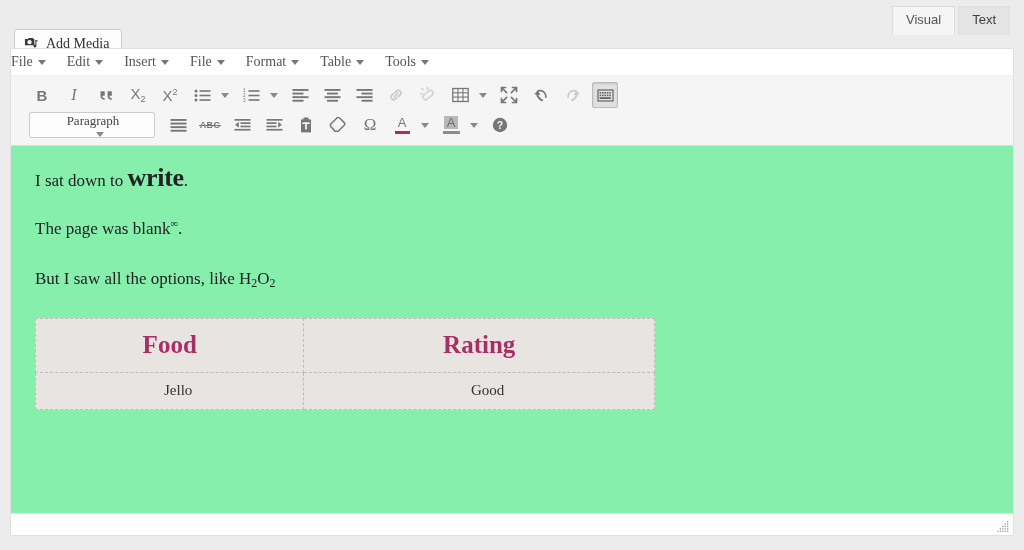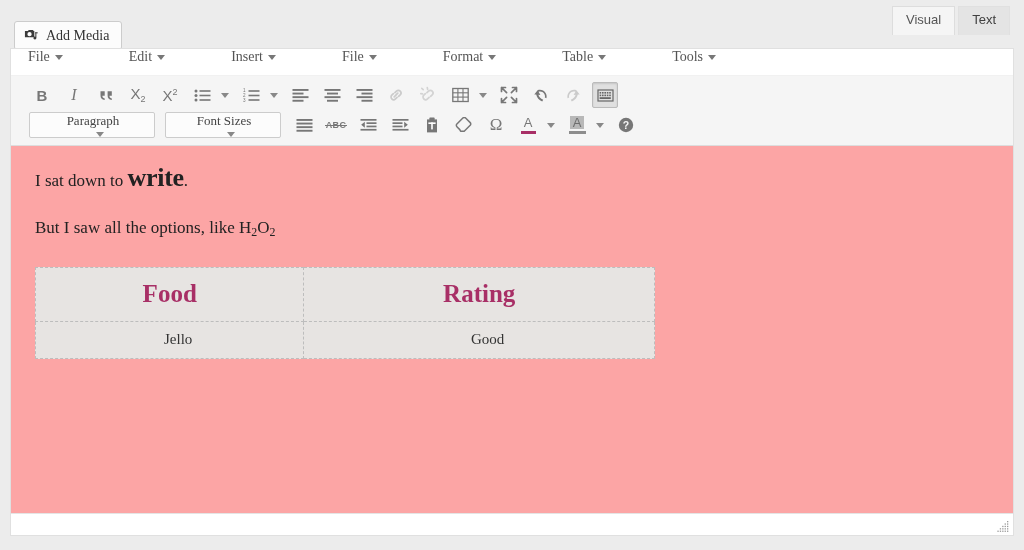--- a/index.html
+++ b/index.html
@@ -18,21 +18,21 @@
   }
 
   
   .topbar {
     position: absolute;
     left: 0; top: 0; width: 1024px; height: 48px;
     background: #ececec;
   }
   .add-media-btn {
     position: absolute;
-    left: 14px; top: 21px;
+    left: 14px; top: 29px;
     height: 29px;
     padding: 0 12px 0 9px;
     display: flex; align-items: center; gap: 7px;
     background: #fcfcfc;
     border: 1px solid #cccccc;
     border-radius: 3px;
     box-shadow: 0 1px 0 rgba(0,0,0,0.08);
     cursor: pointer;
   }
   .add-media-label {
@@ -76,23 +76,21 @@
     border: 1px solid #e0e0e0;
     overflow: hidden;
   }
 
   
   .menubar {
     height: 27px;
     background: #ffffff;
     border-bottom: 1px solid #f1f1f1;
     display: flex;
-    align-items: flex-start;
-    padding-left: 17px;
-    gap: 45px;
+    align-items: center;
   }
   .menu-item {
     display: flex; align-items: center; gap: 5px;
     font-family: "Liberation Serif", serif;
     font-size: 14px;
     color: #555555;
     margin-right: 21px;
     cursor: pointer;
     white-space: nowrap;
   }
@@ -179,21 +177,21 @@
     width: 0; height: 0;
     border-left: 4px solid transparent;
     border-right: 4px solid transparent;
     border-top: 5px solid #888888;
   }
   .sel-paragraph { width: 126px; }
   .sel-fontsize { width: 116px; }
 
   
   .content {
-    background: #fca5a5;
+    background: #86efac;
     height: 370px;
     padding: 14px 24px 0 24px;
     position: relative;
     overflow: hidden;
   }
   .para {
     font-family: "Liberation Serif", serif;
     font-size: 17px;
     color: #222222;
     margin: 0 0 27px 0;
@@ -474,24 +472,20 @@
         </div>
       </div>
 
       <div class="toolbar-row">
 
         <div class="tselect sel-paragraph">
           <span class="lbl">Paragraph</span>
           <span class="cr"></span>
         </div>
 
-        <div class="tselect sel-fontsize">
-          <span class="lbl">Font Sizes</span>
-          <span class="cr"></span>
-        </div>
 
         <div class="tbtn">
           <svg width="17" height="14" viewBox="0 0 17 14">
             <rect x="0.5" y="1" width="16" height="1.9" fill="#777"></rect>
             <rect x="0.5" y="4.6" width="16" height="1.9" fill="#777"></rect>
             <rect x="0.5" y="8.2" width="16" height="1.9" fill="#777"></rect>
             <rect x="0.5" y="11.8" width="16" height="1.9" fill="#777"></rect>
           </svg>
         </div>
 
@@ -569,20 +563,23 @@
         </div>
       </div>
     </div>
 
     <div class="content">
 
       <p class="para p1">
         <span>I sat down to </span><span class="big-bold">write</span><span>.</span>
       </p>
 
+      <p class="para">
+        <span>The page was blank</span><sup>∞</sup><span>.</span>
+      </p>
 
       <p class="para">
         <span>But I saw all the options, like H</span><sub>2</sub><span>O</span><sub>2</sub>
       </p>
 
 
       <table class="wp-table">
         <tbody>
           <tr>
             <th class="col-left">Food</th>

